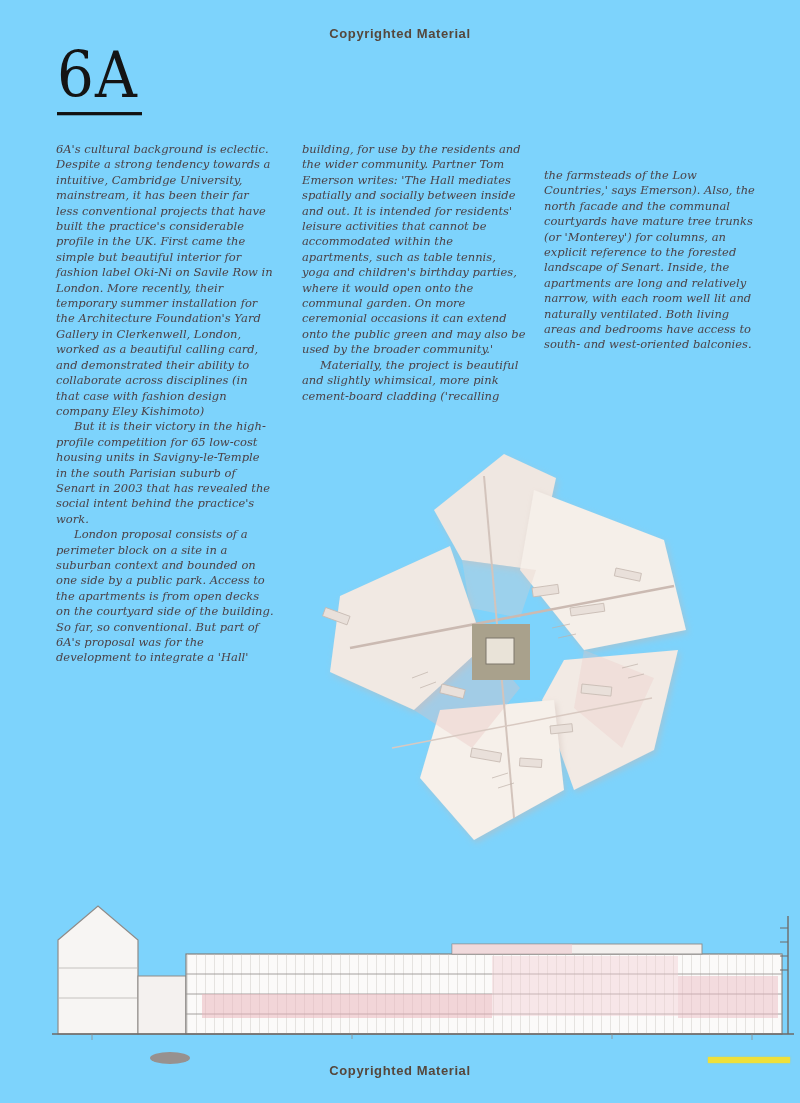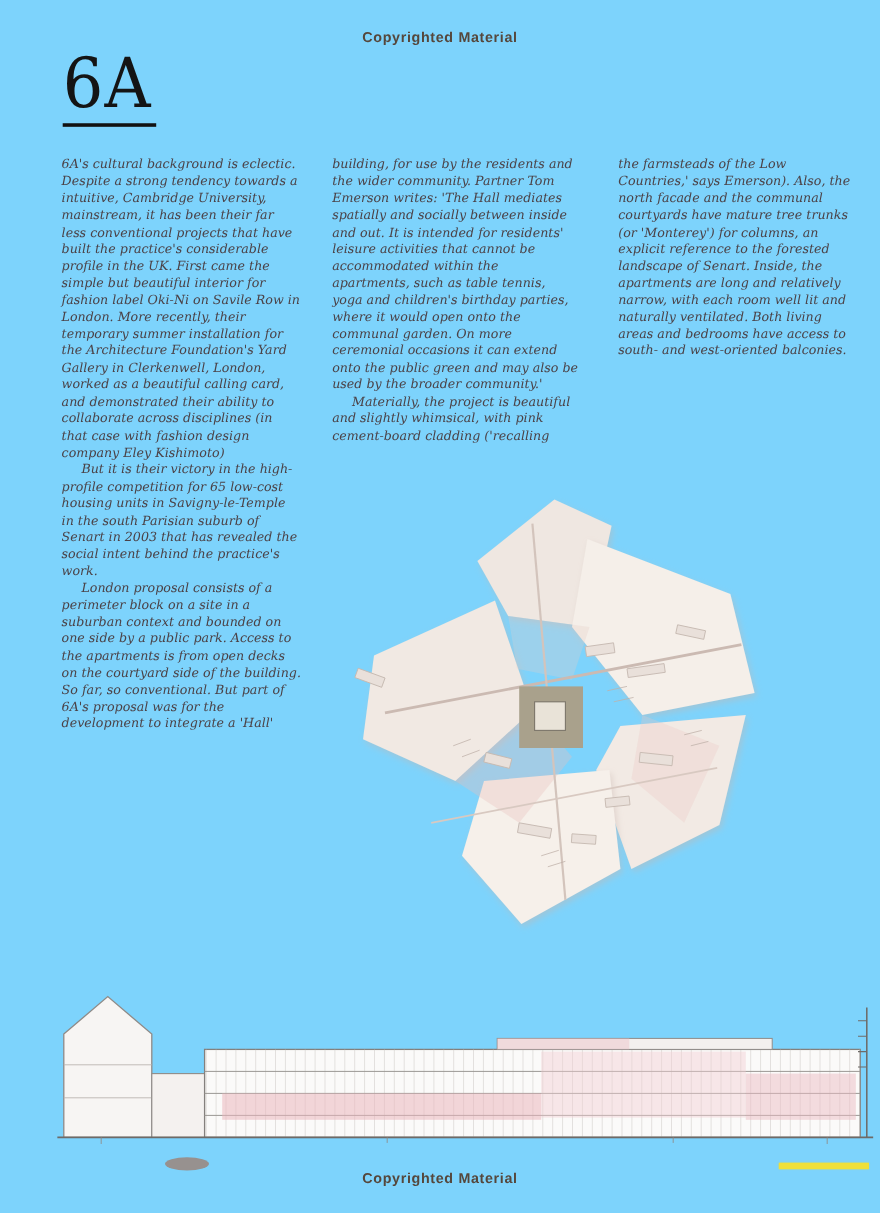--- a/index.html
+++ b/index.html
@@ -47,21 +47,21 @@
     font-style: italic;
     font-size: 11.5px;
     line-height: 15.4px;
     color: #4b4247;
     text-align: left;
   }
   .col p { margin: 0; }
   .col p + p { text-indent: 18px; }
   .col-1 { left: 56px;  width: 218px; }
   .col-2 { left: 302px; width: 224px; }
-  .col-3 { left: 562px; width: 216px; }
+  .col-3 { left: 544px; width: 216px; margin-top: 26px; }
   .model-photo {
     position: absolute;
     left: 322px;
     top: 448px;
     width: 380px;
     height: 402px;
   }
   .elevation {
     position: absolute;
     left: 52px;
@@ -89,21 +89,21 @@
   <div class="logo">6A</div>
 
   <div class="col col-1">
     <p>6A's cultural background is eclectic. Despite a strong tendency towards a intuitive, Cambridge University, mainstream, it has been their far less conventional projects that have built the practice's considerable profile in the UK. First came the simple but beautiful interior for fashion label Oki-Ni on Savile Row in London. More recently, their temporary summer installation for the Architecture Foundation's Yard Gallery in Clerkenwell, London, worked as a beautiful calling card, and demonstrated their ability to collaborate across disciplines (in that case with fashion design company Eley Kishimoto)</p>
     <p>But it is their victory in the high-profile competition for 65 low-cost housing units in Savigny-le-Temple in the south Parisian suburb of Senart in 2003 that has revealed the social intent behind the practice's work.</p>
     <p>London proposal consists of a perimeter block on a site in a suburban context and bounded on one side by a public park. Access to the apartments is from open decks on the courtyard side of the building. So far, so conventional. But part of 6A's proposal was for the development to integrate a 'Hall'</p>
   </div>
 
   <div class="col col-2">
     <p>building, for use by the residents and the wider community. Partner Tom Emerson writes: 'The Hall mediates spatially and socially between inside and out. It is intended for residents' leisure activities that cannot be accommodated within the apartments, such as table tennis, yoga and children's birthday parties, where it would open onto the communal garden. On more ceremonial occasions it can extend onto the public green and may also be used by the broader community.'</p>
-    <p>Materially, the project is beautiful and slightly whimsical, with pink cement-board cladding ('recalling</p>
+    <p>Materially, the project is beautiful and slightly whimsical, more pink cement-board cladding ('recalling</p>
   </div>
 
   <div class="col col-3">
     <p>the farmsteads of the Low Countries,' says Emerson). Also, the north facade and the communal courtyards have mature tree trunks (or 'Monterey') for columns, an explicit reference to the forested landscape of Senart. Inside, the apartments are long and relatively narrow, with each room well lit and naturally ventilated. Both living areas and bedrooms have access to south- and west-oriented balconies.</p>
   </div>
 
   <svg class="model-photo" viewBox="0 0 380 402" xmlns="http://www.w3.org/2000/svg">
     <defs>
       <filter id="soft" x="-20%" y="-20%" width="140%" height="140%">
         <feDropShadow dx="2" dy="3" stdDeviation="3" flood-color="#c9b6ae" flood-opacity="0.45"></feDropShadow>

